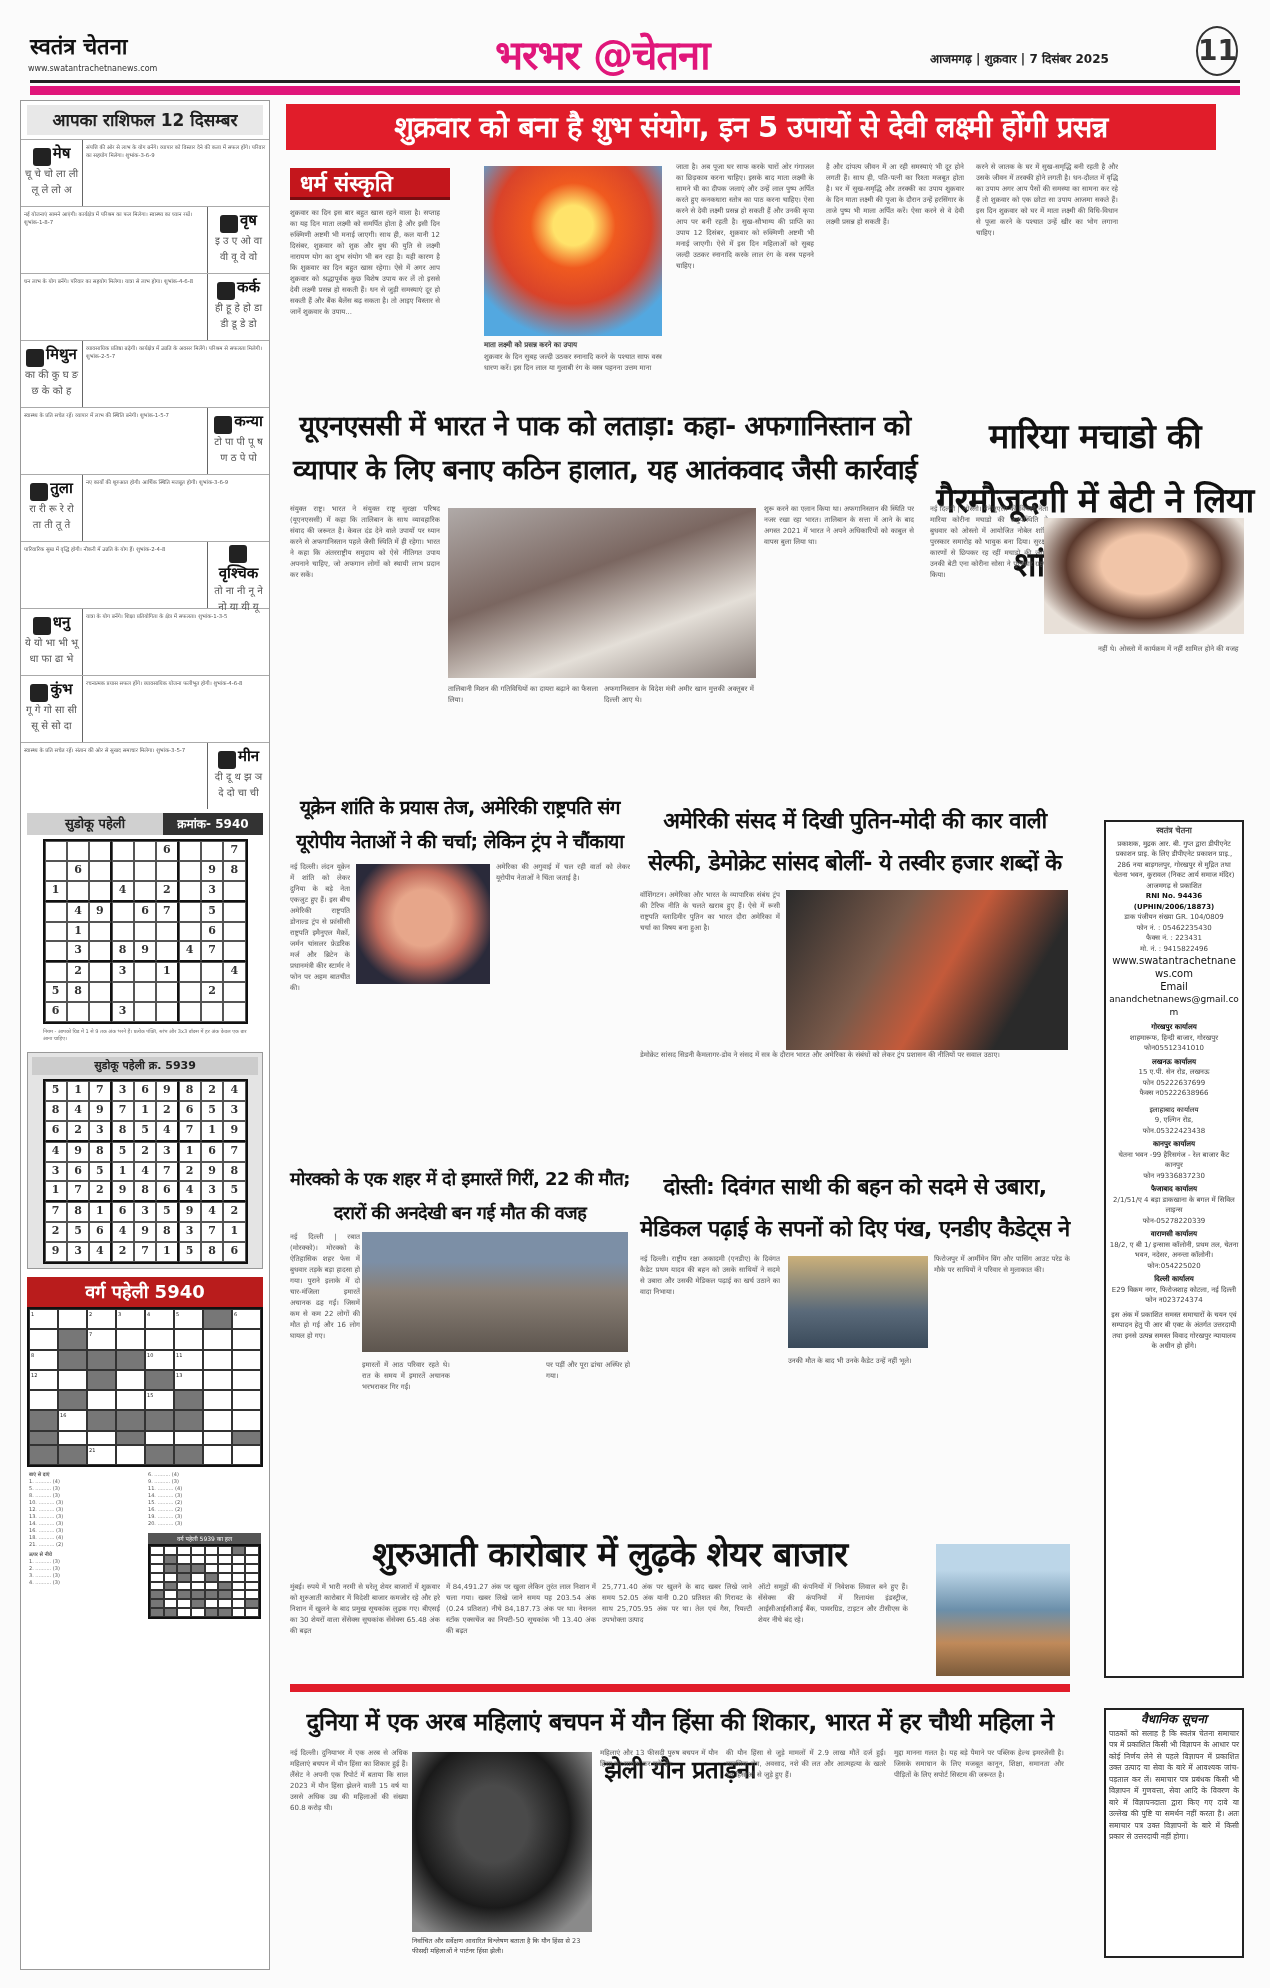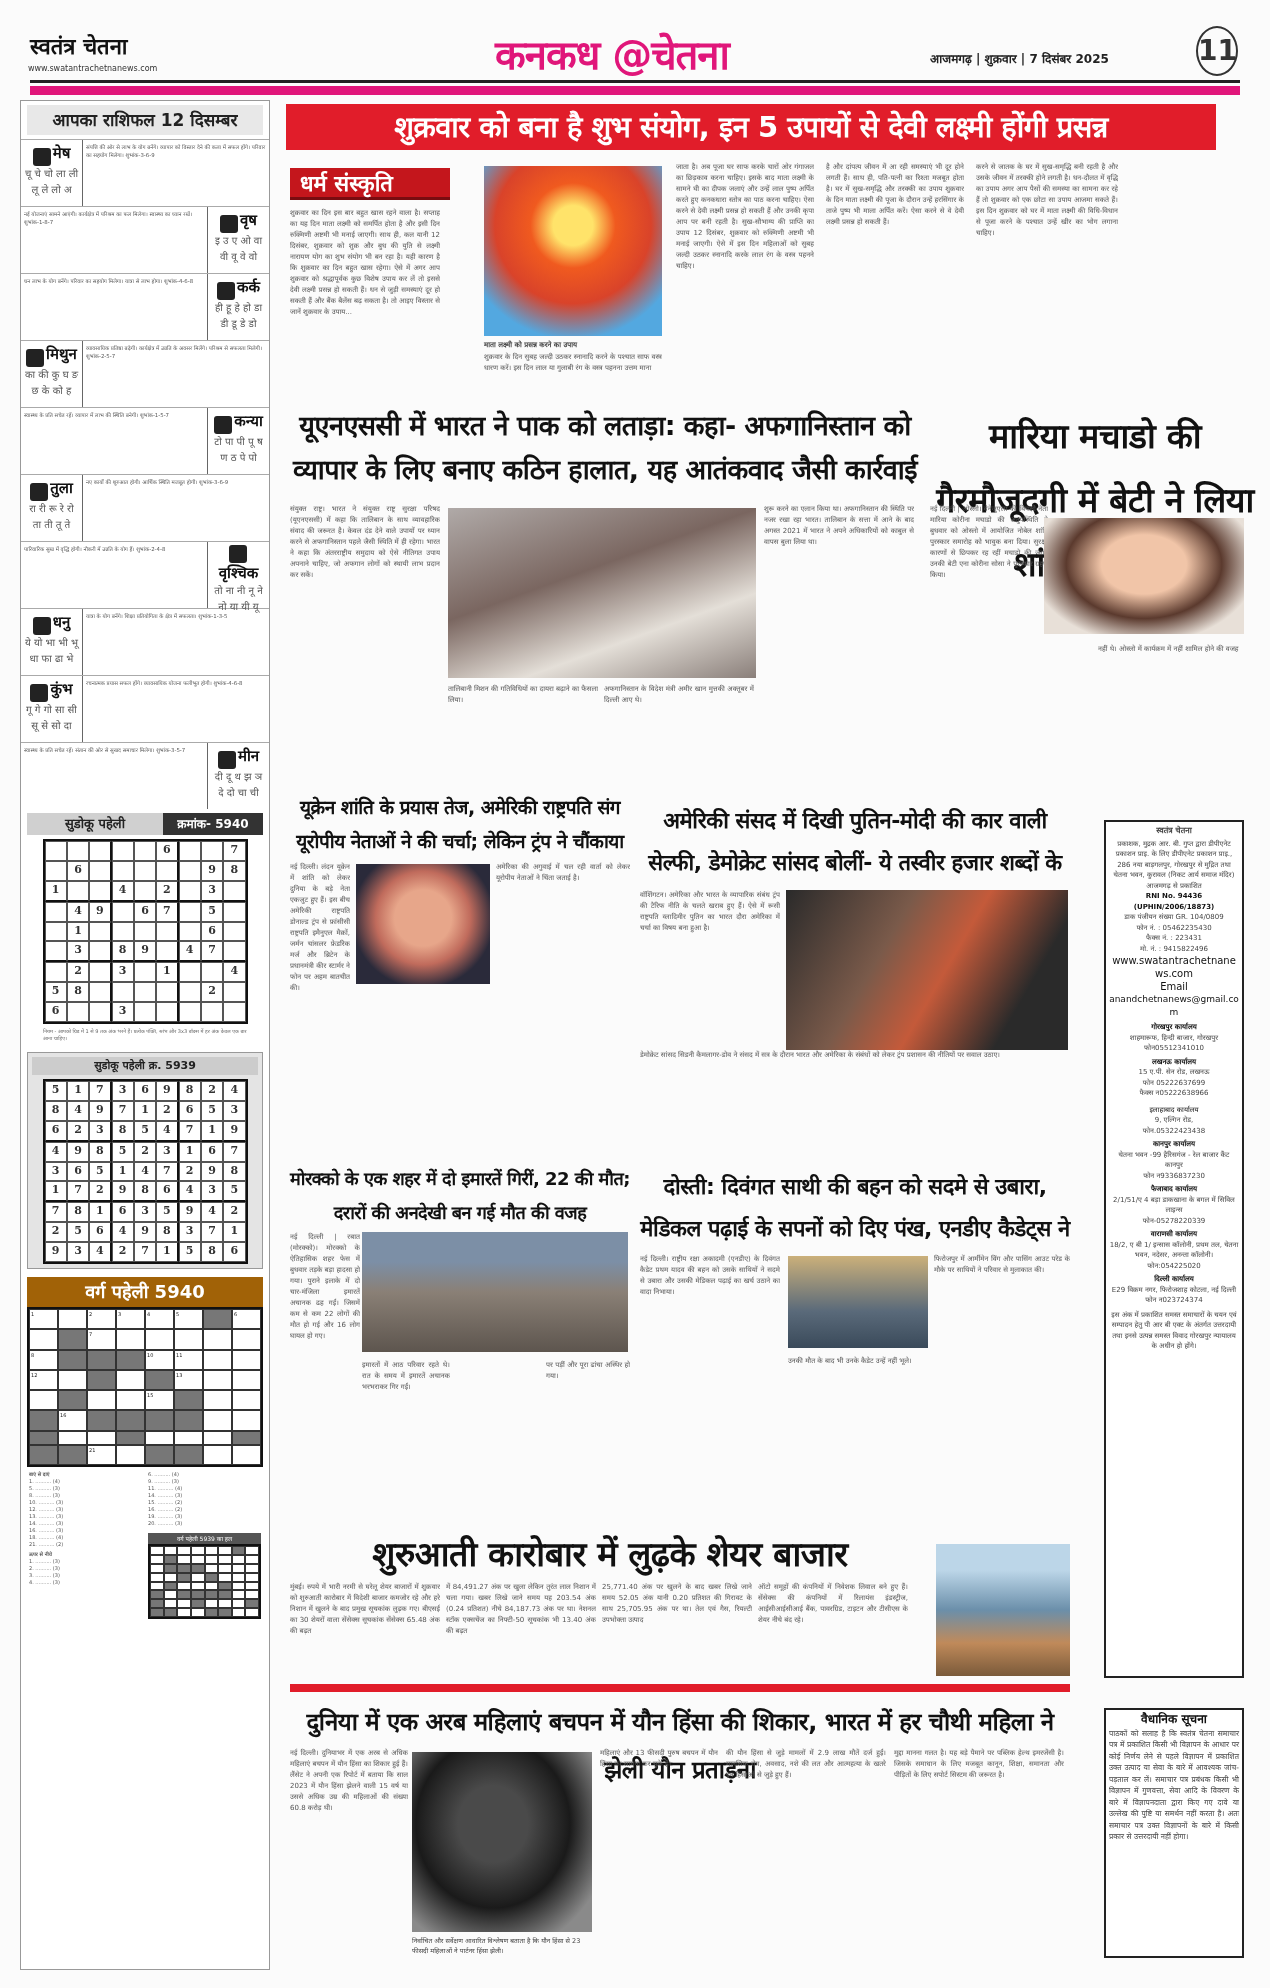--- a/index.html
+++ b/index.html
@@ -23,42 +23,42 @@
 .rash .sign .al{font-size:10px;color:#555;line-height:16px}
 .rash .txt{flex:1;padding:3px;overflow:hidden}
 .sudoku-hdr{display:flex;margin:4px 6px;height:22px}
 .sudoku-hdr .a{flex:1;background:#d0d0d0;font-weight:bold;font-size:13px;text-align:center;line-height:22px}
 .sudoku-hdr .b{width:100px;background:#333;color:#fff;font-weight:bold;font-size:12px;text-align:center;line-height:22px}
 .grid{margin:0 auto;display:grid;grid-template-columns:repeat(9,1fr);border:2px solid #111}
 .grid div{border:1px solid #555;text-align:center;font-family:"DejaVu Serif",serif;font-weight:bold;color:#333}
 .grid div.br{border-right:2px solid #111}
 .grid div.bb{border-bottom:2px solid #111}
 .note{font-size:5px;line-height:7px;color:#666;padding:4px 22px}
-.crossword-title{margin:8px 6px 0;height:30px;background:#a16207;color:#fff;text-align:center;font-size:18px;font-weight:bold;line-height:30px}
+.crossword-title{margin:8px 6px 0;height:30px;background:#b91c1c;color:#fff;text-align:center;font-size:18px;font-weight:bold;line-height:30px}
 .cw{margin:0 6px;display:grid;grid-template-columns:repeat(8,1fr);border:2px solid #111;height:160px}
 .cw div{border:1px solid #333;font-size:5px;padding:1px}
 .cw div.b{background:#777}
 .clues{font-size:5px;line-height:7px;color:#555;padding:4px 8px;display:flex;gap:6px}
 .clues>div{flex:1}
 .headline-red{left:286px;top:104px;width:930px;height:46px;background:#e11d2a;color:#fff;font-weight:bold;font-size:29px;text-align:center;line-height:46px;letter-spacing:-0.5px}
 .dharma{left:290px;top:168px;width:160px;height:32px;background:#c4161c;color:#fff;font-weight:bold;font-size:22px;line-height:32px;padding-left:10px;border-bottom:3px solid #7a0c10}
 .body{font-size:7px;line-height:11px;color:#555;text-align:justify;overflow:hidden}
 .img{background:linear-gradient(135deg,#888,#444)}
 .caption{font-size:7px;line-height:11px;color:#444}
 .h2{font-weight:bold;color:#111;text-align:center;letter-spacing:-0.5px}
 .box{border:2px solid #222;background:#fff;text-align:center;font-size:7px;line-height:10.5px;color:#444;padding:4px 3px}
 .redbar{left:290px;top:1684px;width:780px;height:8px;background:#e11d2a}
 </style>
 </head>
 <body>
 
 <div class="abs masthead">
   <div class="abs brand">स्वतंत्र चेतना</div>
   <div class="abs brand-url">www.swatantrachetnanews.com</div>
-  <div class="abs section-title">कनकध @चेतना</div>
+  <div class="abs section-title">भरभर @चेतना</div>
   <div class="abs dateline">आजमगढ़ | शुक्रवार | 7 दिसंबर 2025</div>
   <div class="abs pageno">11</div>
   <div class="abs rule-dark"></div>
   <div class="abs rule-pink"></div>
 </div>
 
 <div class="abs col-left">
   <div class="rash-title">आपका राशिफल 12 दिसम्बर</div>
   <div id="rashifal-list">
       <div class="rash">
@@ -519,15 +519,15 @@
       <div>18/2, ए बी 1/ इन्सास कॉलोनी, प्रथम तल, चेतना भवन, नदेसर, अनन्ता कॉलोनी।</div>
       <div>फोन:054225020</div>
       <div style="font-weight: bold; color: rgb(17, 17, 17); margin-top: 3px;">दिल्ली कार्यालय</div>
       <div>E29 विक्रम नगर, फिरोजशाह कोटला, नई दिल्ली</div>
       <div>फोन न023724374</div>
     </div>
   <div style="margin-top:4px">इस अंक में प्रकाशित समस्त समाचारों के चयन एवं सम्पादन हेतु पी आर बी एक्ट के अंतर्गत उत्तरदायी तथा इनसे उत्पन्न समस्त विवाद गोरखपुर न्यायालय के अधीन हो होंगे।</div>
 </div>
 
 <div class="abs box" style="left:1104px;top:1708px;width:140px;height:250px;text-align:justify">
-  <div style="font-weight:bold;font-size:12px;text-align:center;color:#111;margin-bottom:3px">वैधानिक सूचना</div>
+  <div style="font-weight:bold;font-style:italic;font-size:12px;text-align:center;color:#111;margin-bottom:3px">वैधानिक सूचना</div>
   <div style="font-size:7.5px;line-height:11.5px">पाठकों को सलाह है कि स्वतंत्र चेतना समाचार पत्र में प्रकाशित किसी भी विज्ञापन के आधार पर कोई निर्णय लेने से पहले विज्ञापन में प्रकाशित उक्त उत्पाद या सेवा के बारे में आवश्यक जांच-पड़ताल कर लें। समाचार पत्र प्रबंधक किसी भी विज्ञापन में गुणवत्ता, सेवा आदि के विवरण के बारे में विज्ञापनदाता द्वारा किए गए दावे या उल्लेख की पुष्टि या समर्थन नहीं करता है। अतः समाचार पत्र उक्त विज्ञापनों के बारे में किसी प्रकार से उत्तरदायी नहीं होगा।</div>
 </div>
 
 </body></html>

